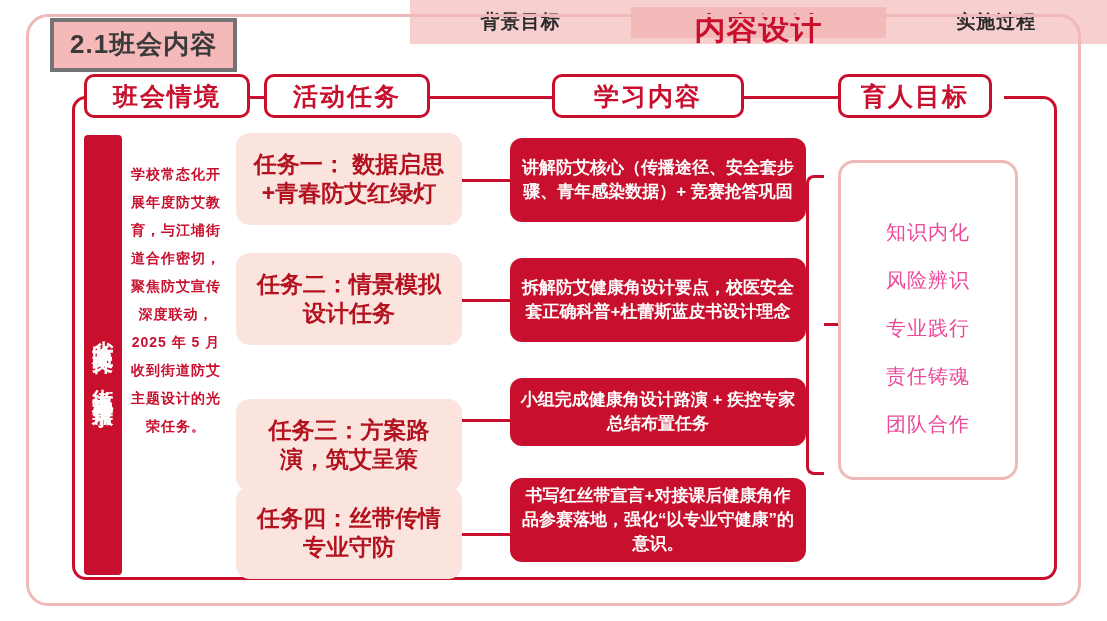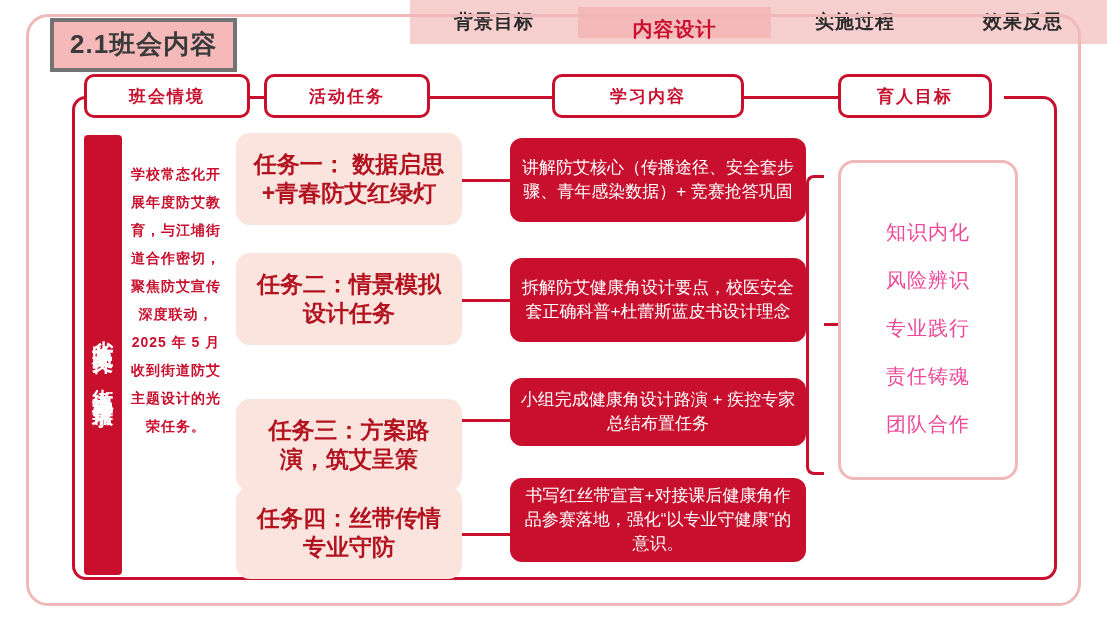--- a/index.html
+++ b/index.html
@@ -34,21 +34,21 @@
   .topnav .nav-item {
     flex: 1;
     text-align: center;
     font-size: 19px;
     font-weight: bold;
     color: #2b2b2b;
     letter-spacing: 1px;
   }
   .topnav .nav-item.active {
     color: #c8102e;
-    font-size: 20px;
+    font-size: 31px;
     background: #f4b9b9;
     height: 31px;
     line-height: 44px;
     flex: 1.15;
   }
 
   
   .section-title {
     position: absolute;
     left: 50px;
@@ -98,21 +98,21 @@
   .pill {
     position: absolute;
     top: 74px;
     height: 44px;
     border: 3px solid #c8102e;
     border-radius: 10px;
     background: #ffffff;
     display: flex;
     align-items: center;
     justify-content: center;
-    font-size: 17px;
+    font-size: 25px;
     font-weight: bold;
     color: #c8102e;
     letter-spacing: 2px;
     box-sizing: border-box;
   }
   #pill-scene  { left: 84px;  width: 166px; }
   #pill-task   { left: 264px; width: 166px; }
   #pill-learn  { left: 552px; width: 192px; }
   #pill-goal   { left: 838px; width: 154px; }
 
@@ -179,21 +179,21 @@
 
   
   .content-card {
     position: absolute;
     left: 510px;
     width: 296px;
     background: #c8102e;
     border-radius: 12px;
     color: #ffffff;
     font-size: 17px;
-    font-weight: normal;
+    font-weight: bold;
     line-height: 1.4;
     display: flex;
     align-items: center;
     justify-content: center;
     text-align: center;
     padding: 6px 10px;
     box-sizing: border-box;
   }
   #content-1 { top: 138px; height: 84px; }
   #content-2 { top: 258px; height: 84px; }
@@ -264,21 +264,20 @@
 </style>
 </head>
 <body>
 
 <div id="stage">
 
   <div class="topnav">
     <div class="nav-item">背景目标</div>
     <div class="nav-item active">内容设计</div>
     <div class="nav-item">实施过程</div>
-    <div class="nav-item">效果反思</div>
   </div>
 
   <div class="outer-frame"></div>
 
   <div class="section-title">2.1班会内容</div>
 
   <div class="inner-frame"></div>
   <div class="gap" style="left:84px;  width:166px;"></div>
   <div class="gap" style="left:264px; width:166px;"></div>
   <div class="gap" style="left:552px; width:192px;"></div>

